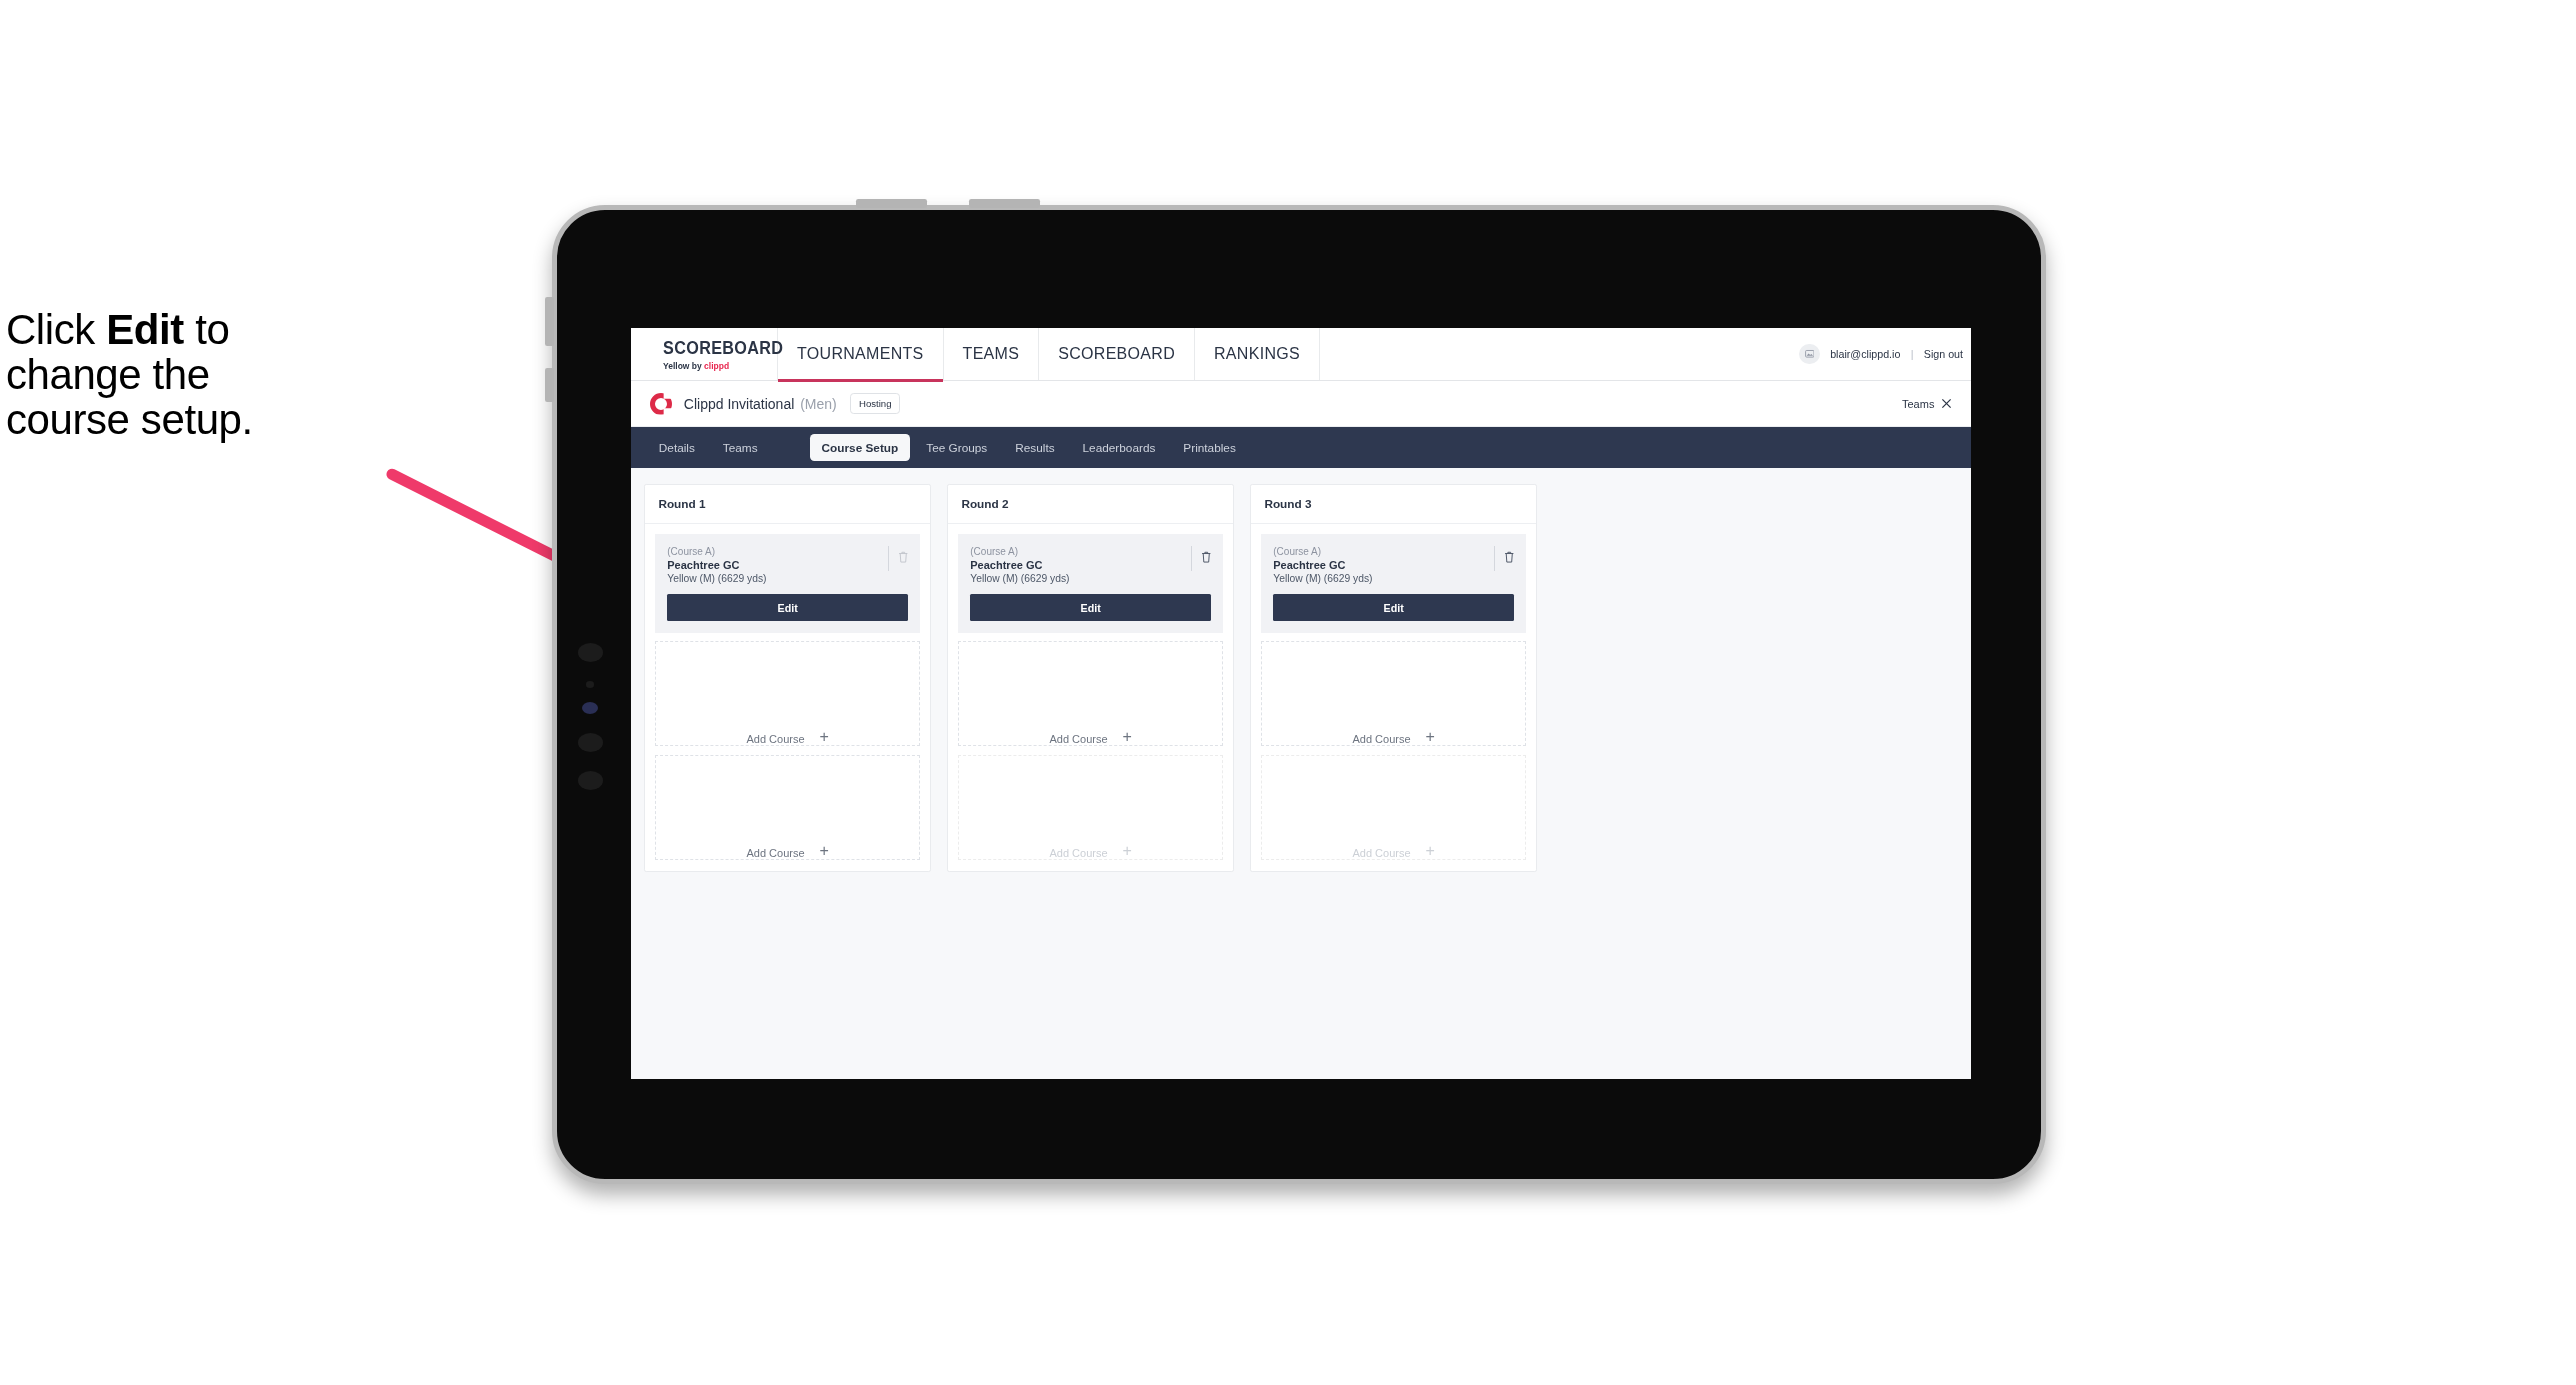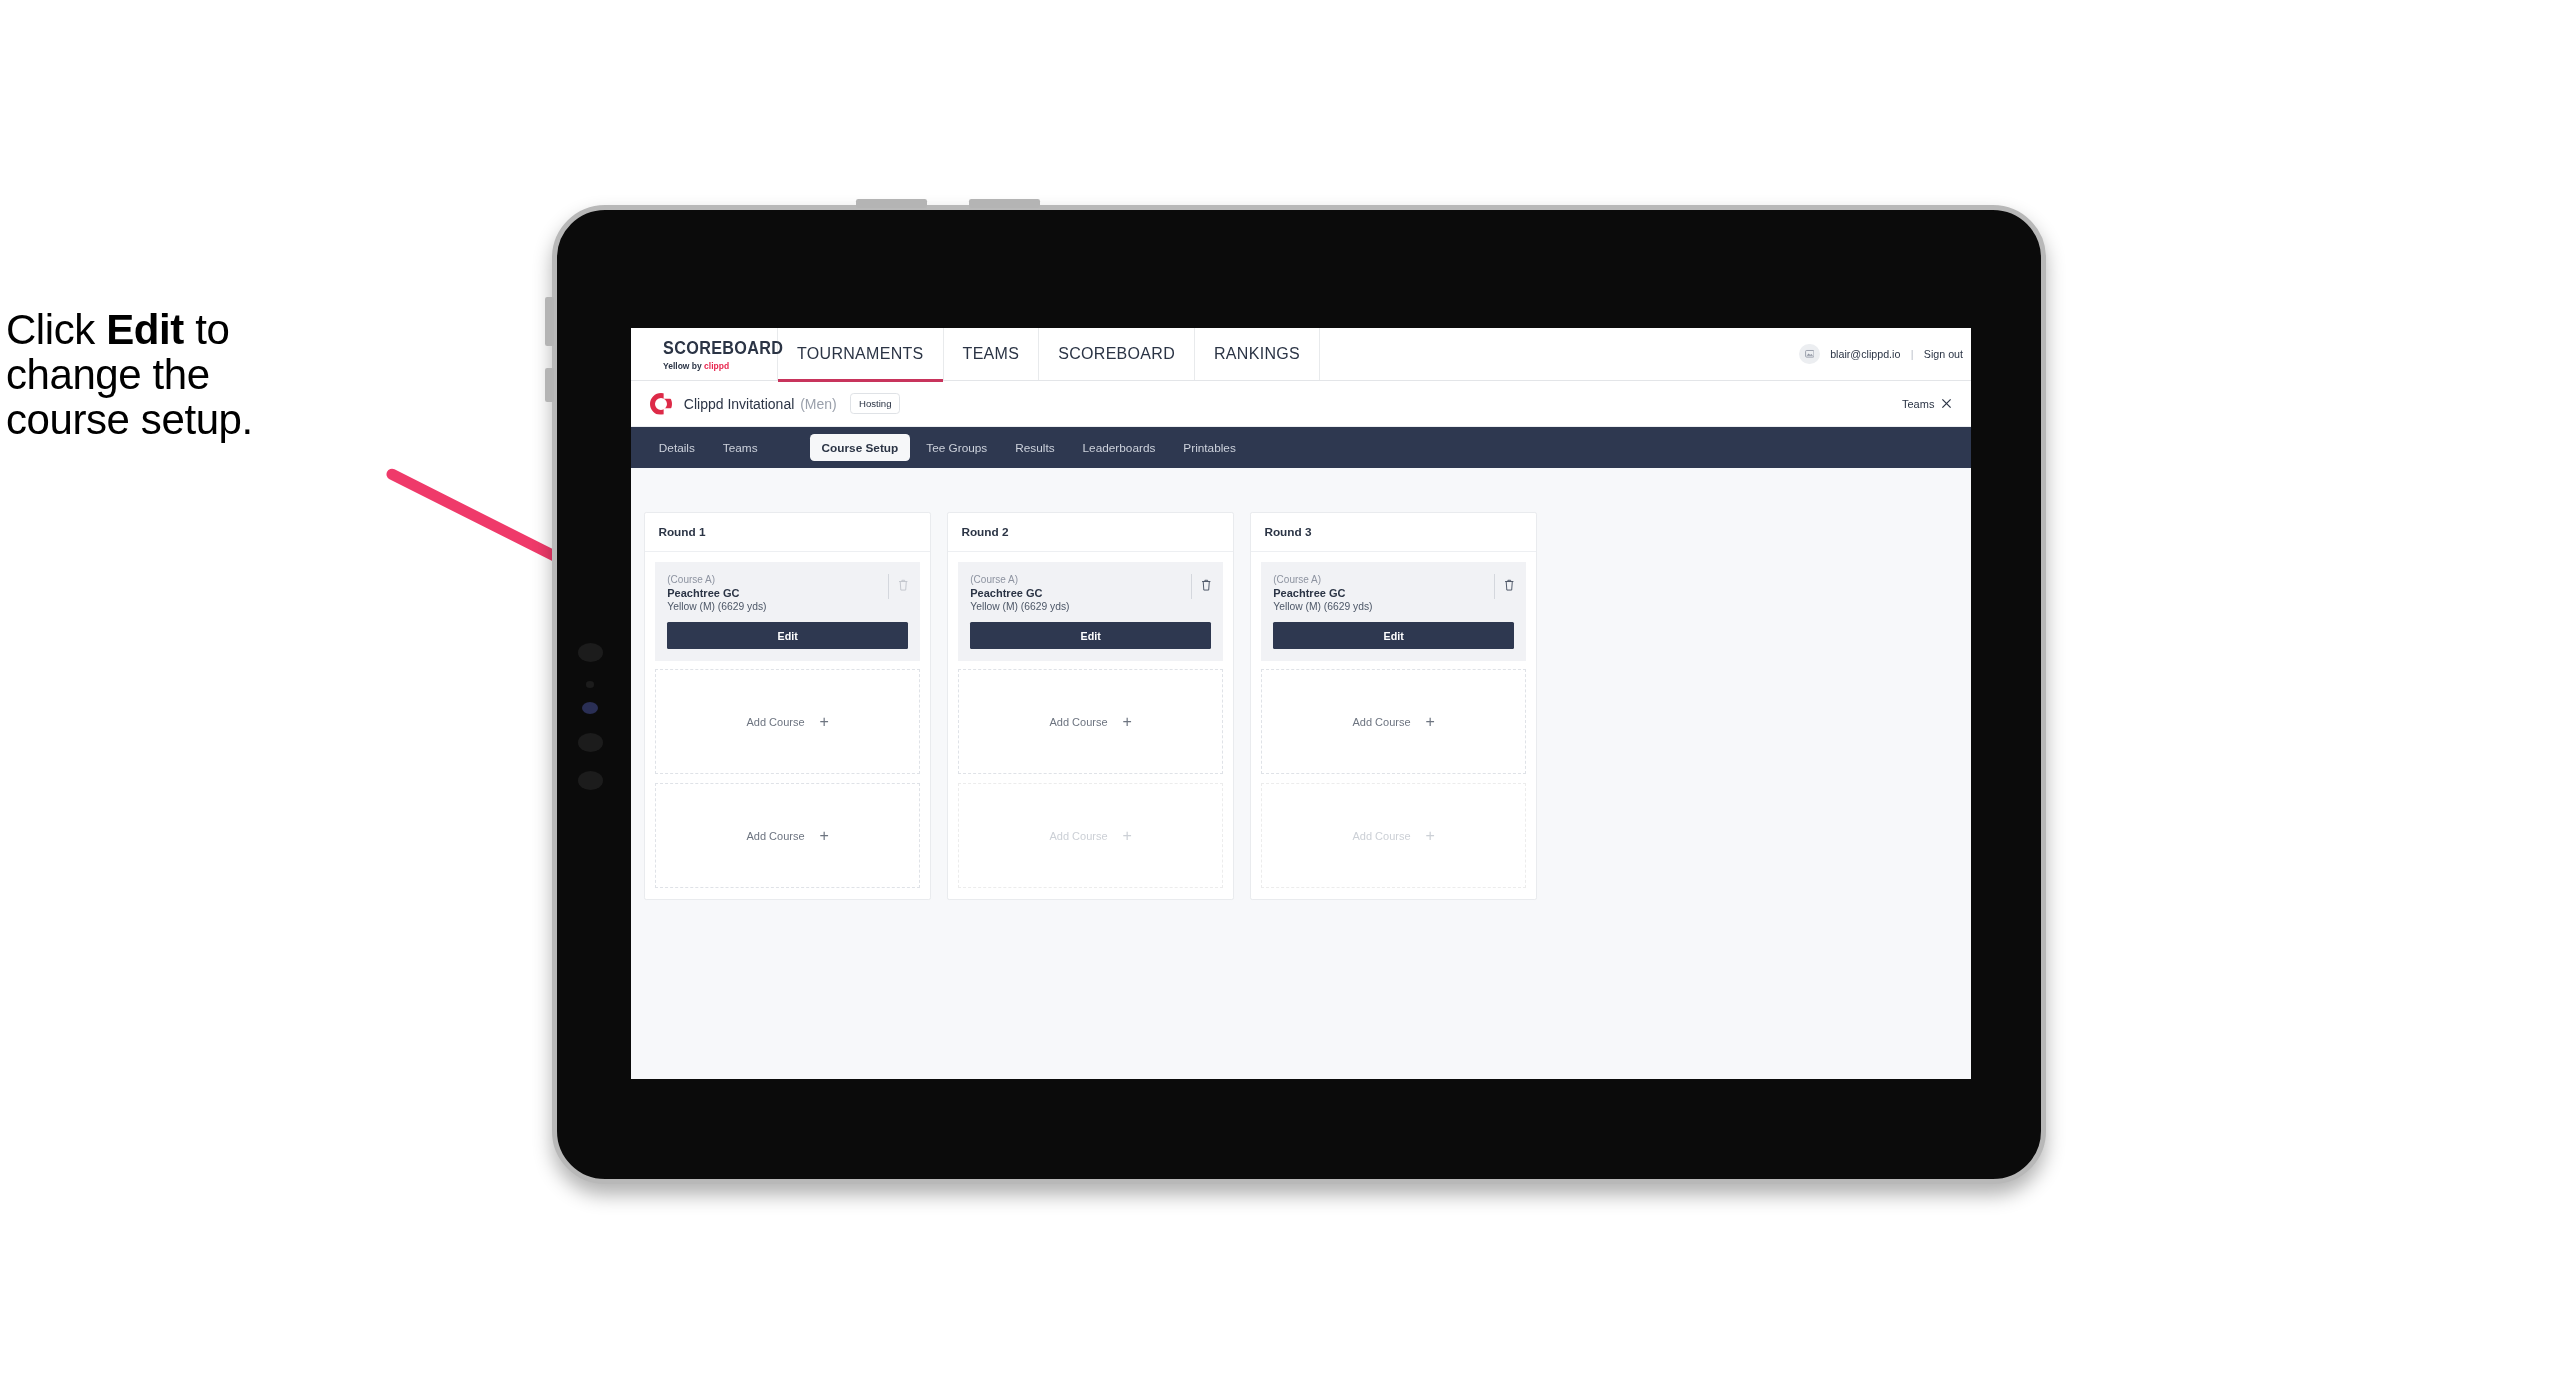--- a/index.html
+++ b/index.html
@@ -192,21 +192,20 @@
   }
 
   
   #body-area {
     background:#f7f8fa;
     height: calc(100% - 140px);
     padding: 16px 13.2px;
     display: flex;
     gap: 16px;
     align-items: flex-start;
-    margin-top: 28px;
   }
   .round-col {
     width: 287px;
     background:#ffffff;
     border: 0.7px solid #e9ebee;
     border-radius: 2.2px;
   }
   .round-head {
     padding: 11.8px 13.2px;
     font-size: 11.8px;
@@ -241,21 +240,21 @@
     font-size: 10.7px; font-weight:700;
     display:flex; align-items:center; justify-content:center;
     border-radius: 1.5px;
     cursor: pointer;
   }
 
   .add-course {
     border: 1.5px dashed #dfe2e7;
     background:#fff;
     height: 105px;
-    display:flex; align-items:center; justify-content:center;
+    display:flex; align-items:flex-end; justify-content:center;
     gap: 15px;
     font-size: 11px;
     color:#6d7480;
     margin-bottom: 8.8px;
     cursor:pointer;
   }
   .add-course:last-child { margin-bottom:0; }
   .add-course.disabled { color:#ccd0d6; border-color:#ececec; cursor:default; }
   .plus { font-size: 16px; line-height:1; font-weight: 300; }
 </style>

